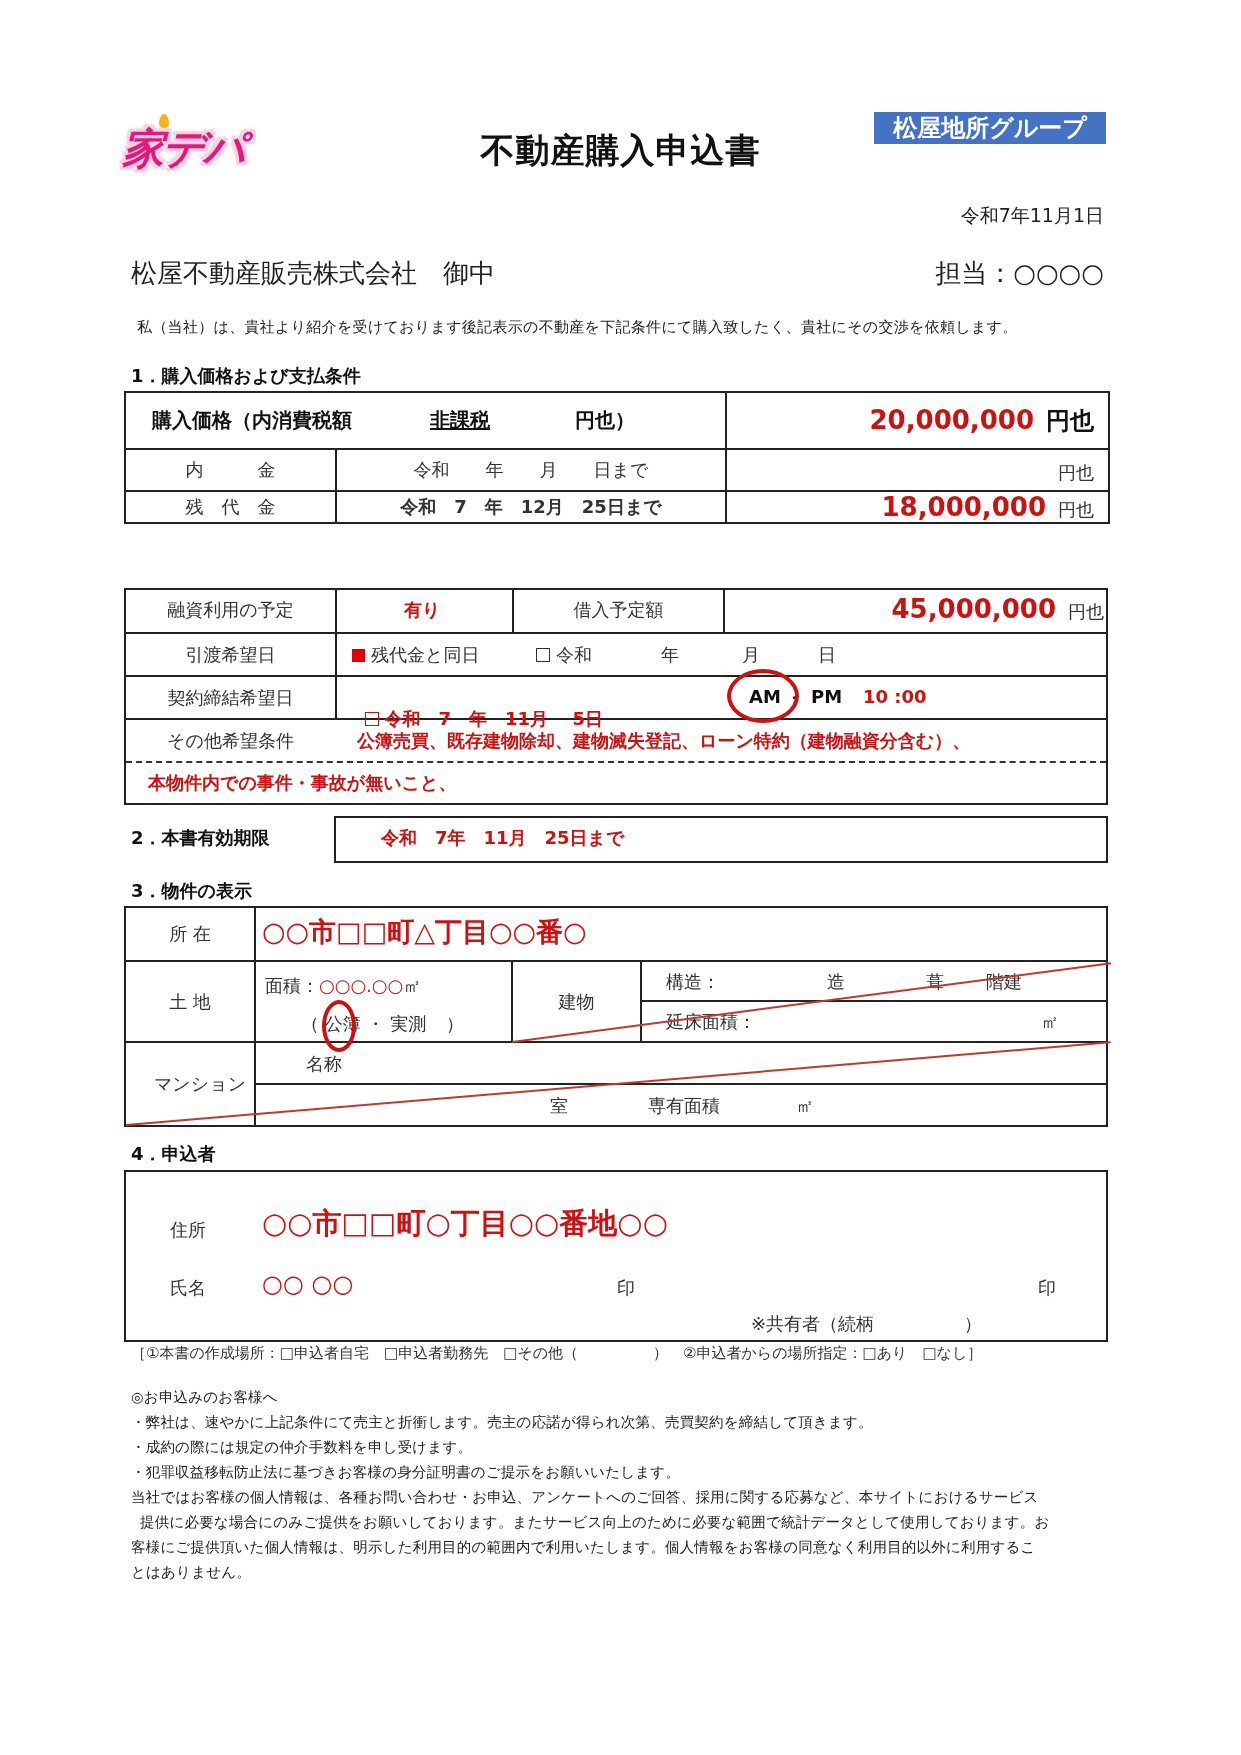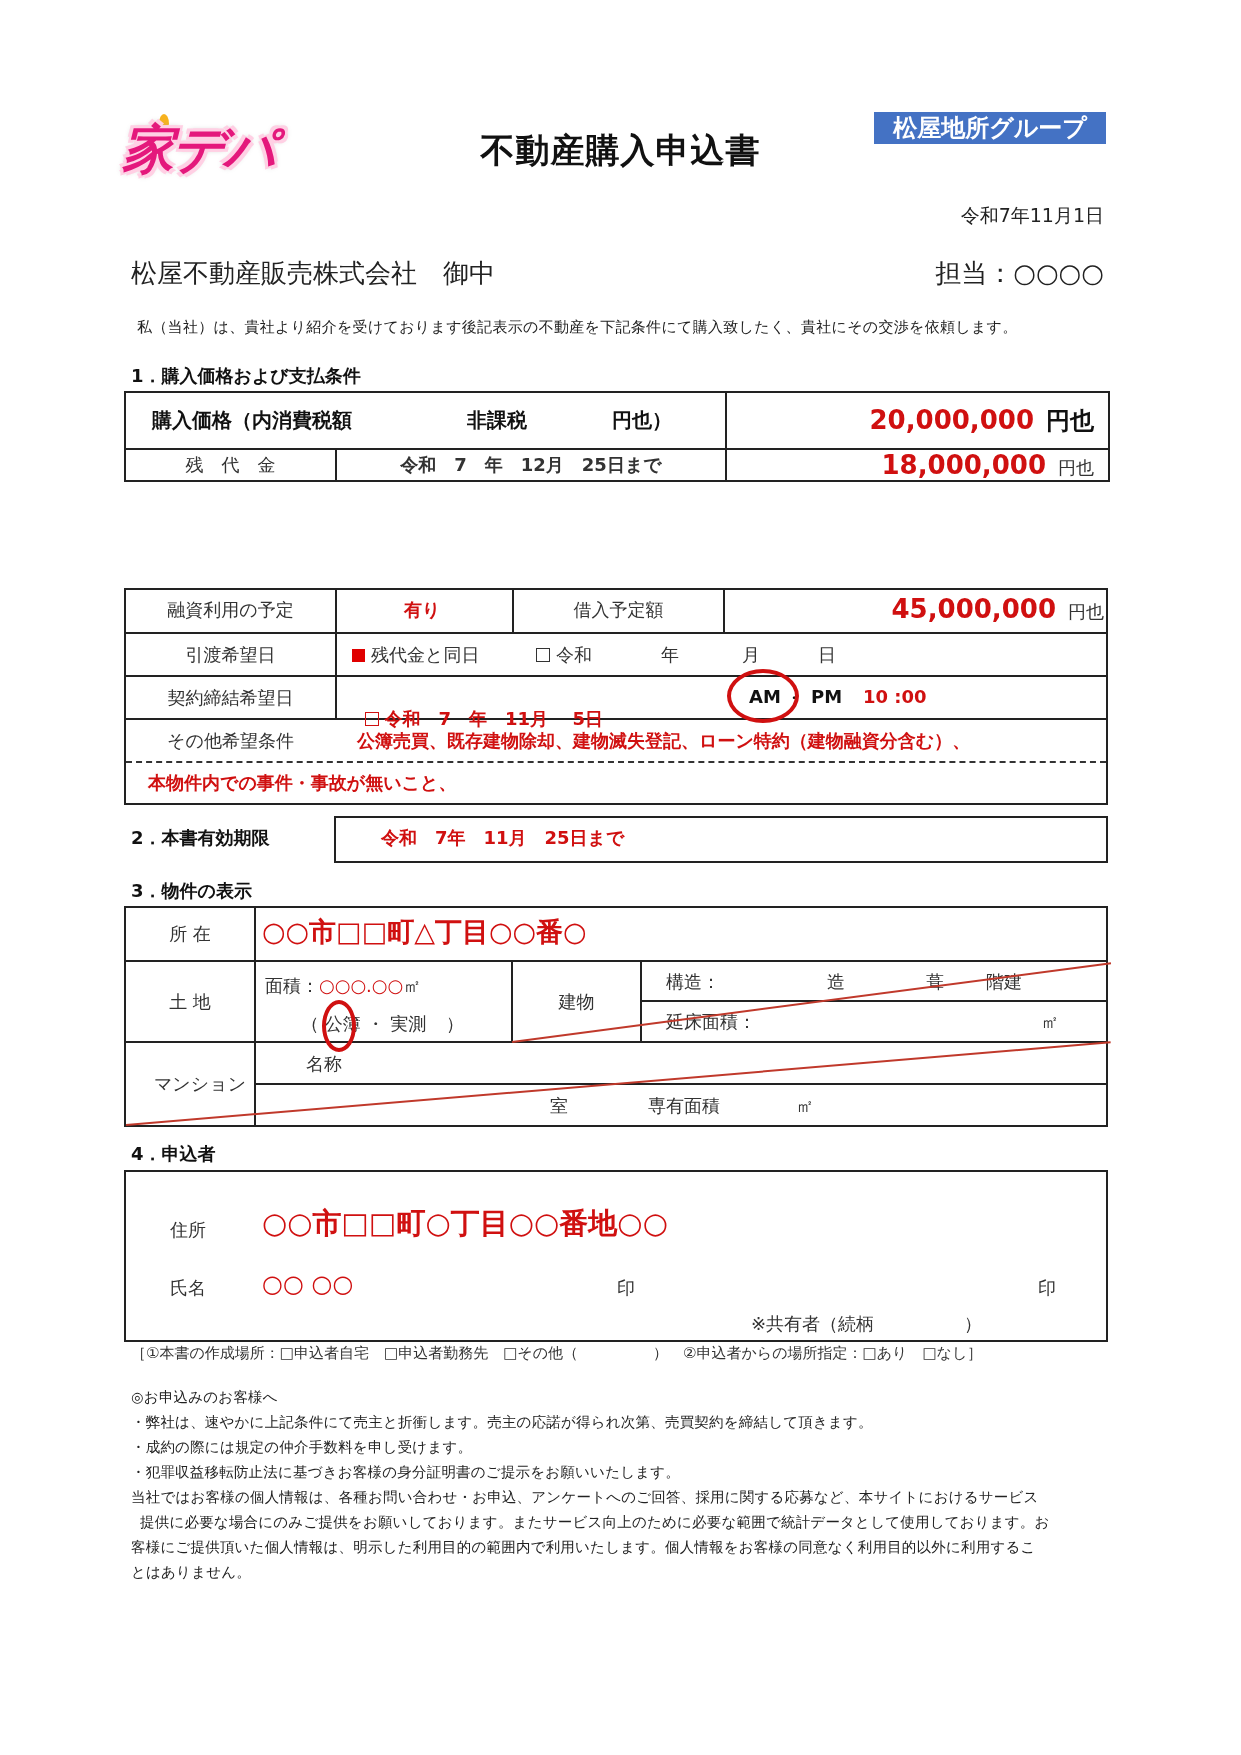--- a/index.html
+++ b/index.html
@@ -1,21 +1,21 @@
 <!DOCTYPE html>
 <html><head>
 <meta charset="utf-8">
 <style>
   html, body { margin:0; padding:0; background:#ffffff; }
   body { width:1241px; height:1755px; position:relative; font-family:"DejaVu Sans", "Liberation Sans", sans-serif; color:#222; overflow:hidden; }
   .abs { position:absolute; }
   .red { color:#d01010; }
   .bold { font-weight:bold; }
   .logo { left:122px; top:112px; width:186px; height:74px; }
-  .logo-text { position:absolute; left:0; top:0; font-size:52px; font-weight:bold; color:#e4187c; letter-spacing:-2px; line-height:74px;
+  .logo-text { position:absolute; left:0; top:0; font-size:42px; font-weight:bold; color:#e4187c; letter-spacing:-2px; line-height:74px;
      text-shadow: -3px -3px 0 #ffd0e4, 3px -3px 0 #ffd0e4, -3px 3px 0 #ffd0e4, 3px 3px 0 #ffd0e4, 0 0 6px #aaa; font-style:italic; }
   .logo-flame { position:absolute; left:37px; top:2px; width:10px; height:14px; background:#f7b21e; border-radius:50% 50% 50% 50% / 70% 70% 30% 30%; }
   .title { left:0; width:1241px; top:128px; text-align:center; font-size:34px; font-weight:bold; letter-spacing:1px; color:#111; }
   .badge { left:874px; top:112px; width:232px; height:32px; background:#4472c4; color:#fff; font-size:24px; font-weight:bold; text-align:center; line-height:32px; }
   .date { right:137px; top:203px; font-size:19px; color:#222; }
   .recipient { left:131px; top:256px; font-size:26px; color:#222; }
   .tanto { right:137px; top:256px; font-size:26px; color:#222; }
   .intro { left:137px; top:318px; font-size:15px; color:#222; letter-spacing:0.3px; }
   .sec-head { font-size:18px; font-weight:bold; color:#111; }
   table.form { position:absolute; border-collapse:collapse; table-layout:fixed; }
@@ -52,26 +52,31 @@
 <table class="form" style="left:124px; top:391px; width:984px;">
   <colgroup>
       <col style="width:211px">
       <col style="width:390px">
       <col style="width:383px">
     </colgroup>
   <tbody>
       <tr style="height:57px;">
     <td colspan="2" style="padding-left:26px; font-size:20px; font-weight:bold; color:#111;">
       <span>購入価格（内消費税額</span>
-      <span style="display:inline-block; margin-left:108px;">非課税</span>
+      <span style="display:inline-block; margin-left:71px;text-decoration:underline;">非課税</span>
       <span style="display:inline-block; margin-left:78px;">円也）</span>
     </td>
     <td class="r">
       <span class="amt">20,000,000</span><span class="yen-b">円也</span>
     </td>
+  </tr>
+  <tr style="height:42px;">
+    <td class="c">内　　　金</td>
+    <td class="c">令和　　年　　月　　日まで</td>
+    <td class="r"><span class="amt"></span><span class="yen-s">円也</span></td>
   </tr>
   <tr style="height:28px;">
     <td class="c">残　代　金</td>
     <td class="c red bold">令和　7　年　12月　25日まで</td>
     <td class="r"><span class="amt">18,000,000</span><span class="yen-s">円也</span></td>
   </tr>
 </tbody>
   </table>
 
 <div class="outerbox" style="left:124px; top:588px; width:980px; height:213px;"></div>

